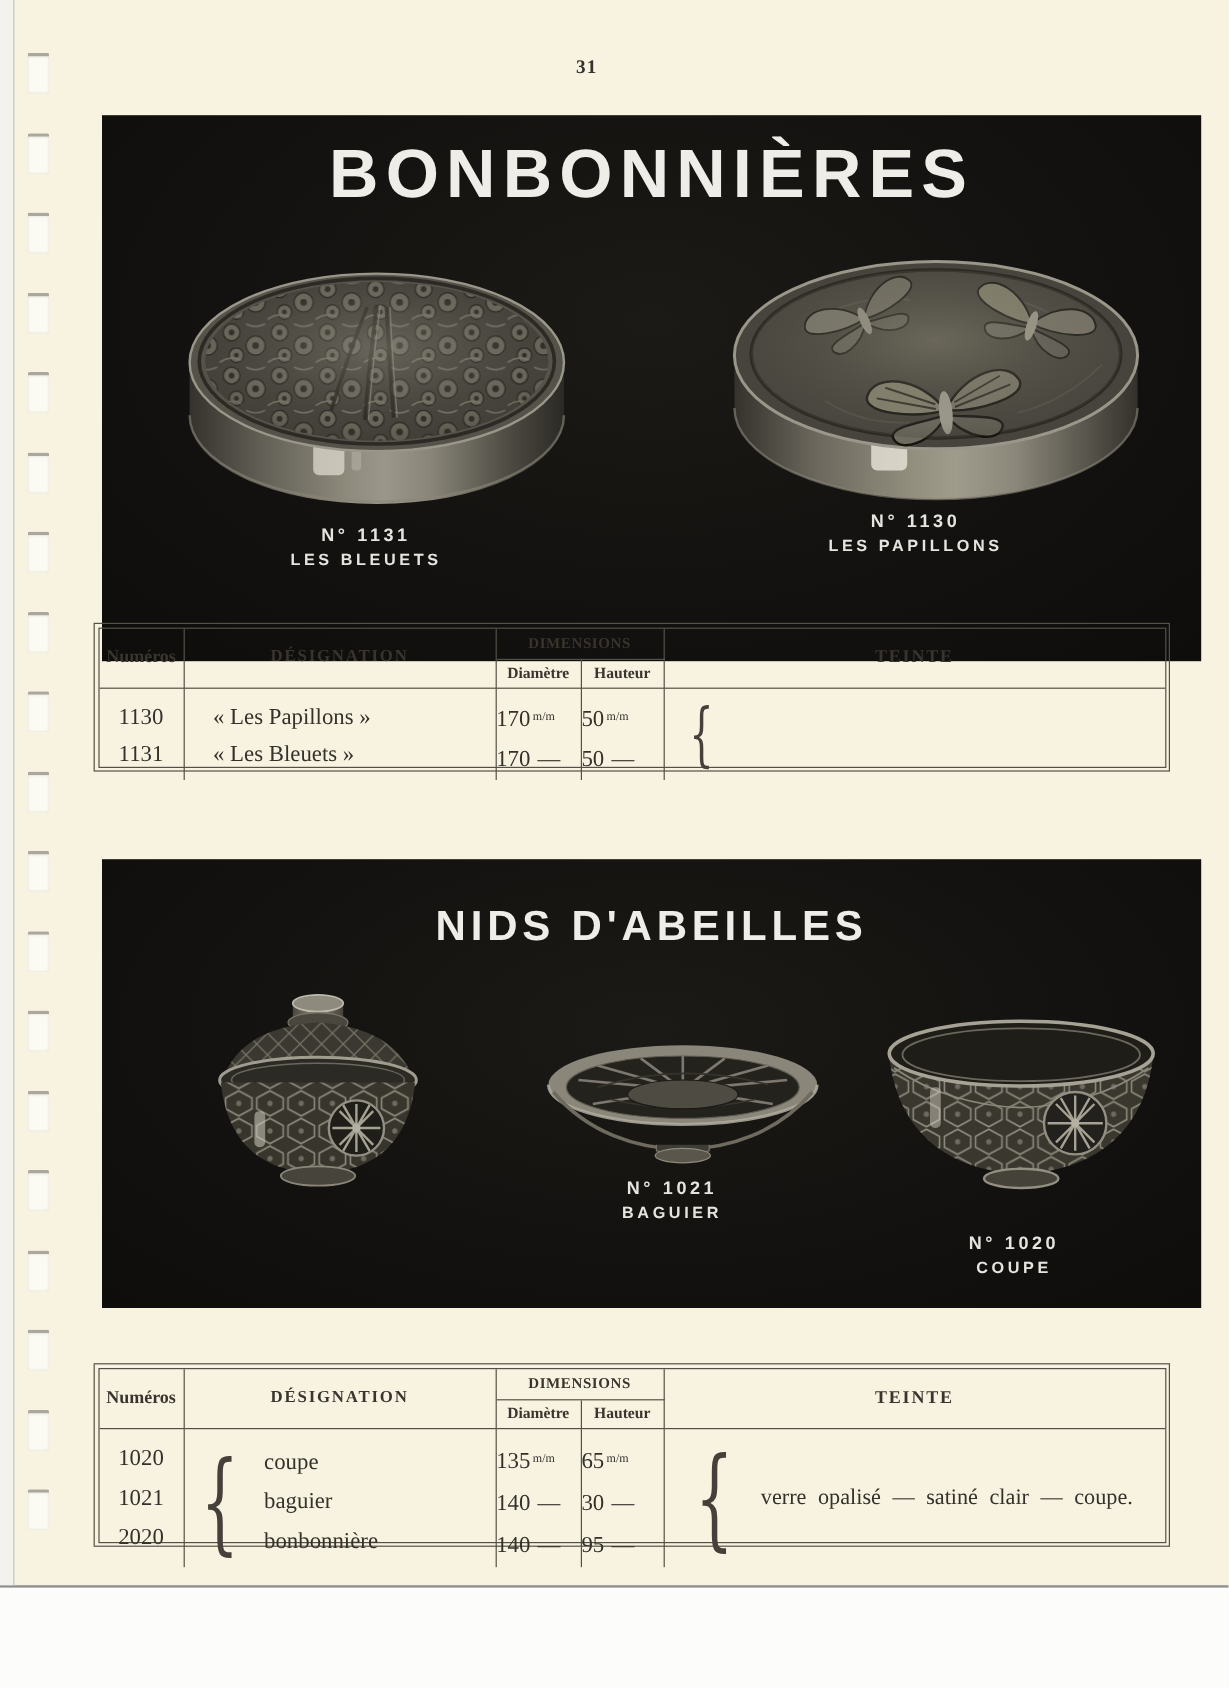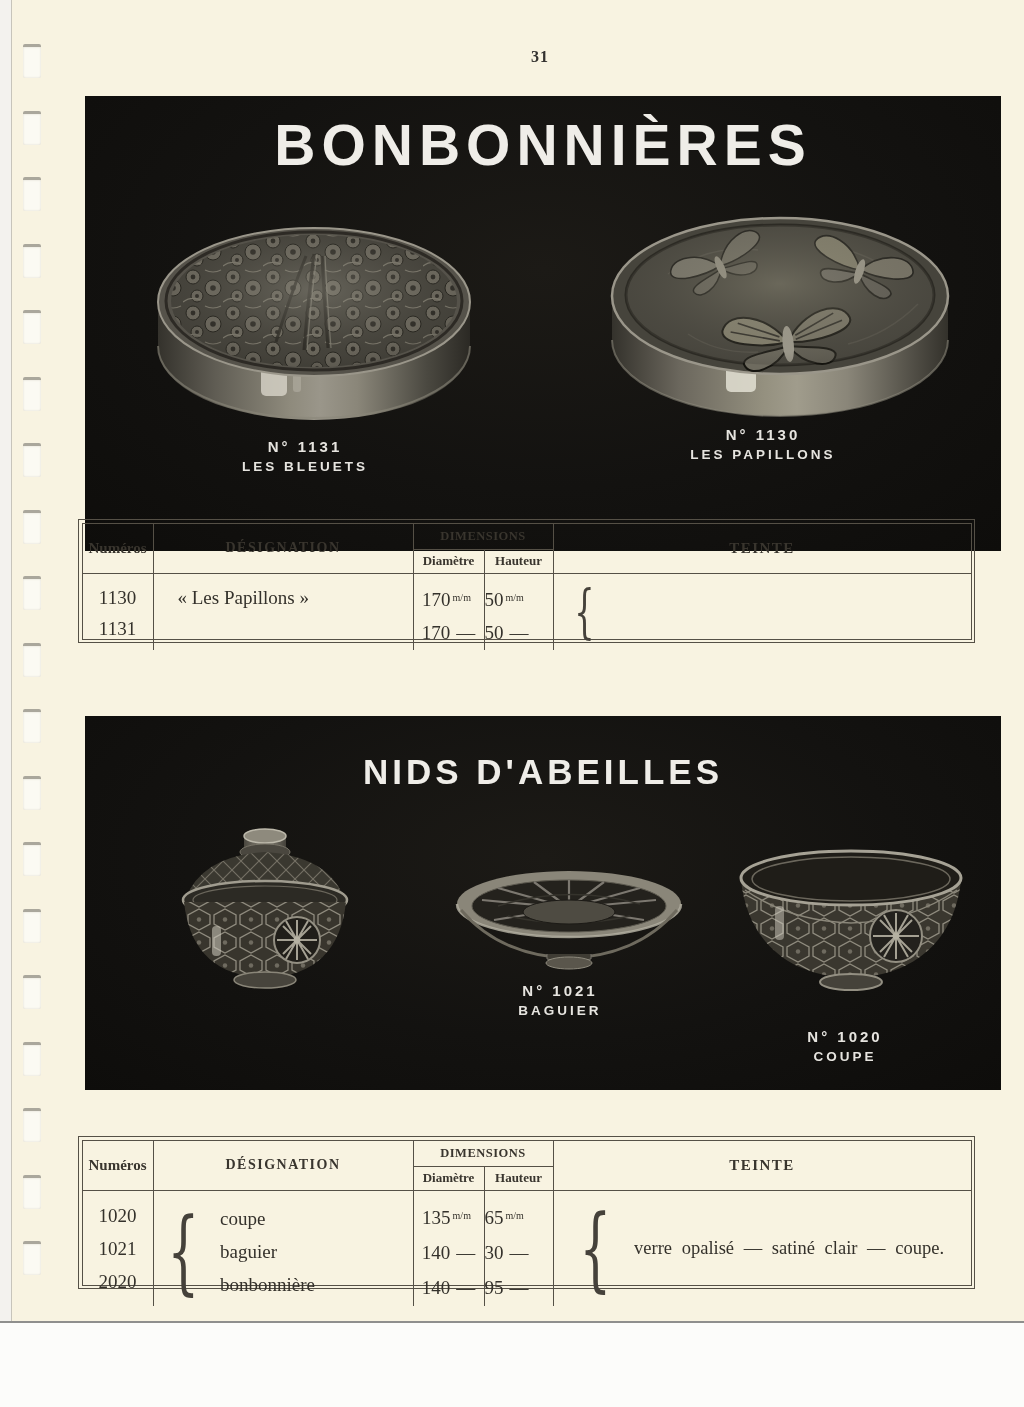--- a/index.html
+++ b/index.html
@@ -9,21 +9,21 @@
   body{background:#fbfbf9;font-family:"Liberation Serif",serif;color:var(--ink)}
   #screen{position:relative;width:1024px;height:1407px;overflow:hidden;background:#fbfbf9}
 
   .paper{position:absolute;left:0;top:0;width:1024px;height:1321px;background:var(--paper)}
   .bottom-strip{position:absolute;left:0;top:1321px;width:1024px;height:86px;background:#fcfcfa;border-top:2px solid #8f8f8d}
   .scan-edge{position:absolute;left:0;top:0;width:12px;height:1321px;background:#f3f2ee;border-right:1px solid #c7c4bb}
 
   .holes{position:absolute;left:23px;top:44px;width:18px}
   .hole{position:absolute;left:0;width:18px;height:34px;border-radius:2px;background:#fbfaf3;border-top:3px solid #aaa79c;box-shadow:inset 0 0 2px #d8d5c8}
 
-  .page-number{position:absolute;left:480px;top:48px;width:120px;text-align:center;font-size:16px;letter-spacing:1px;color:#343230;font-weight:bold}
+  .page-number{position:absolute;left:480px;top:48px;width:120px;text-align:left;font-size:16px;letter-spacing:1px;color:#343230;font-weight:bold}
 
   .panel{position:absolute;background:radial-gradient(ellipse at 50% 38%, #1c1a16 0%, #131210 55%, #0e0d0b 100%)}
   #panel1{left:85px;top:96px;width:916px;height:455px}
   #panel2{left:85px;top:716px;width:916px;height:374px}
 
   .panel-title{position:absolute;left:0;width:100%;text-align:center;color:var(--white);
     font-family:"Liberation Sans",sans-serif;font-weight:bold}
   #title1{top:16px;font-size:57px;letter-spacing:6px}
   #title2{top:36px;font-size:35px;letter-spacing:4px}
 
@@ -43,21 +43,21 @@
   .bb{border-bottom:1.4px solid var(--line)}
   .h-num{grid-column:1;grid-row:1/3;font-size:15px}
   .h-des{grid-column:2;grid-row:1/3;font-size:14px;letter-spacing:1.5px}
   .h-dim{grid-column:3/5;grid-row:1;font-size:12.5px;letter-spacing:.5px}
   .h-dia{grid-column:3;grid-row:2;font-size:13px}
   .h-hau{grid-column:4;grid-row:2;font-size:13px}
   .h-tei{grid-column:5;grid-row:1/3;font-size:15px;letter-spacing:1.5px}
   .bc{padding-top:8px;font-size:19px;color:#34312b}
   .b-num{grid-column:1;text-align:center}
   .b-des{grid-column:2}
-  .b-dia{grid-column:3;text-align:center}
+  .b-dia{grid-column:3;text-align:left}
   .b-hau{grid-column:4;}
   .b-tei{grid-column:5;display:flex;align-items:center;padding:4px 10px 4px 12px}
   .ln{line-height:31px}
   #table2 .ln{line-height:33px}
   #table1 .b-des{padding-left:24px}
   .u{font-size:10px;vertical-align:5px;margin-left:2px;letter-spacing:0}
   .ud{margin-left:4px}
   .brace{font-family:"DejaVu Serif",serif;font-weight:400;color:#45413a;display:inline-block;transform:scaleX(.55)}
   .brace-2l{font-size:58px;margin-right:2px}
   .brace-3l{font-size:92px}
@@ -240,20 +240,21 @@
       <div class="hc h-dia rb bb">Diamètre</div>
       <div class="hc h-hau rb bb">Hauteur</div>
       <div class="hc h-tei bb">TEINTE</div>
 
       <div class="bc b-num rb">
         <div class="ln">1130</div>
         <div class="ln">1131</div>
       </div>
       <div class="bc b-des rb">
         <div class="ln">« Les Papillons »</div>
+        <div class="ln">« Les Bleuets »</div>
       </div>
       <div class="bc b-dia rb">
         <div class="ln"><span>170</span><span class="u">m/m</span><span class="ud"></span></div>
         <div class="ln"><span>170</span><span class="u"></span><span class="ud">—</span></div>
       </div>
       <div class="bc b-hau rb">
         <div class="ln"><span>50</span><span class="u">m/m</span><span class="ud"></span></div>
         <div class="ln"><span>50</span><span class="u"></span><span class="ud">—</span></div>
       </div>
       <div class="bc b-tei">

